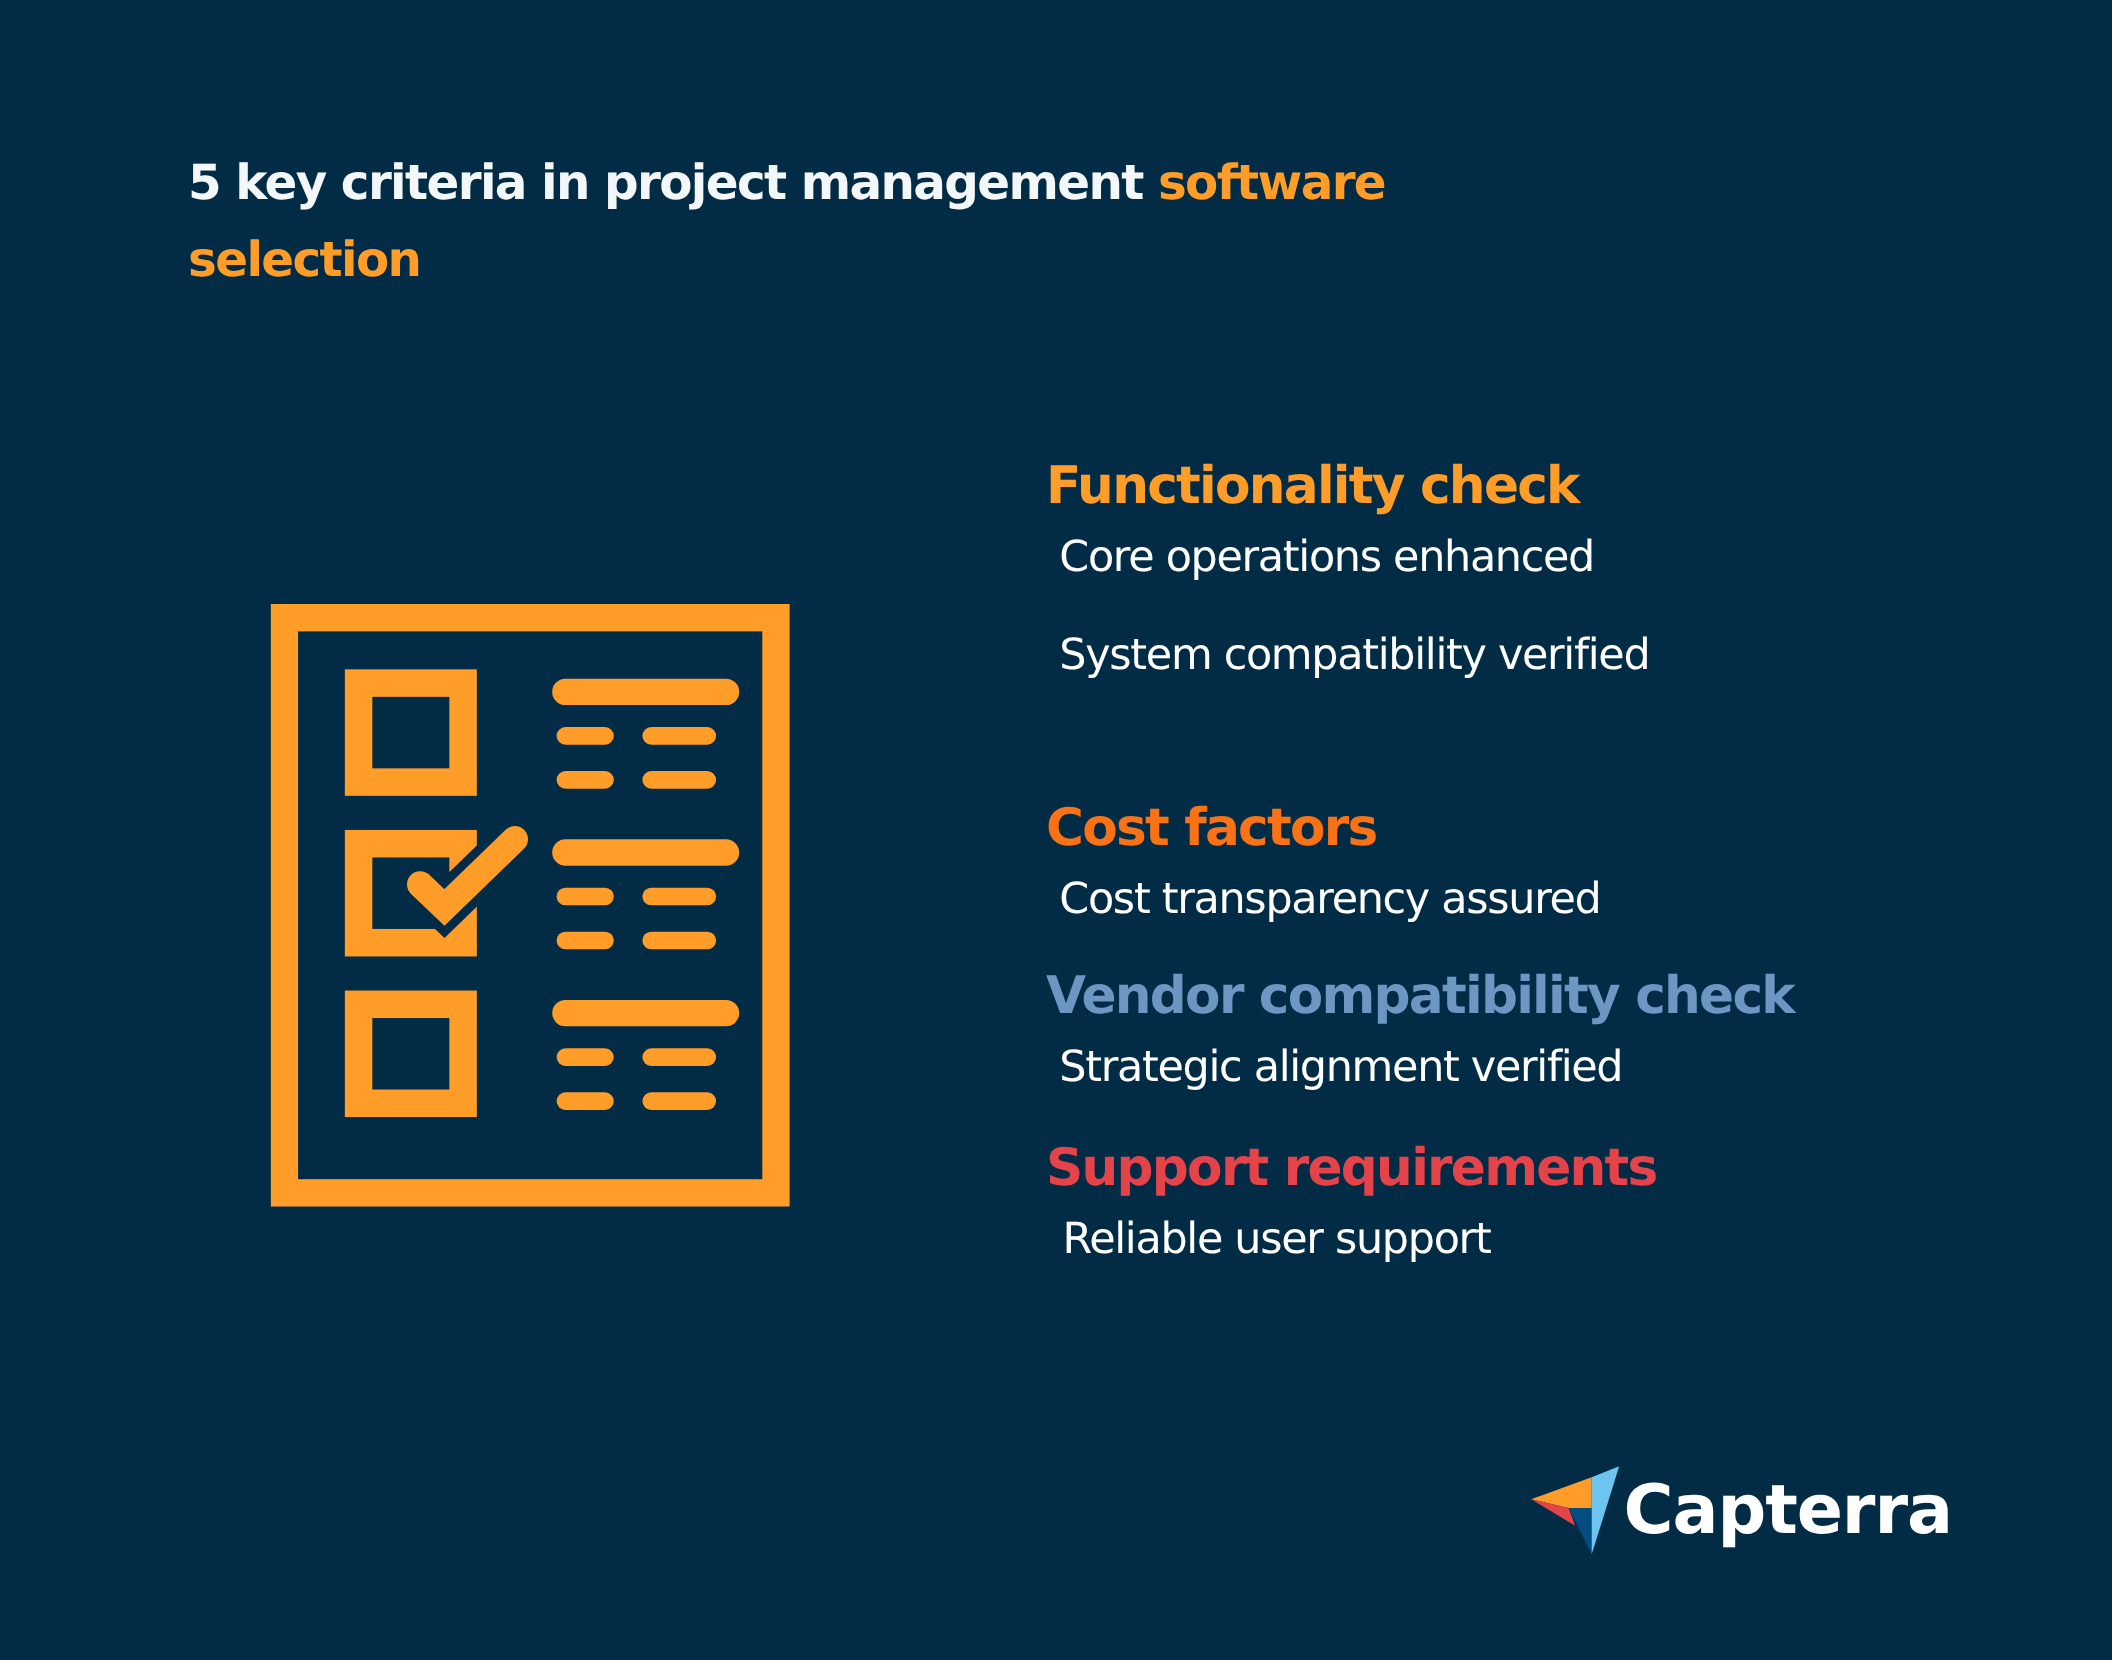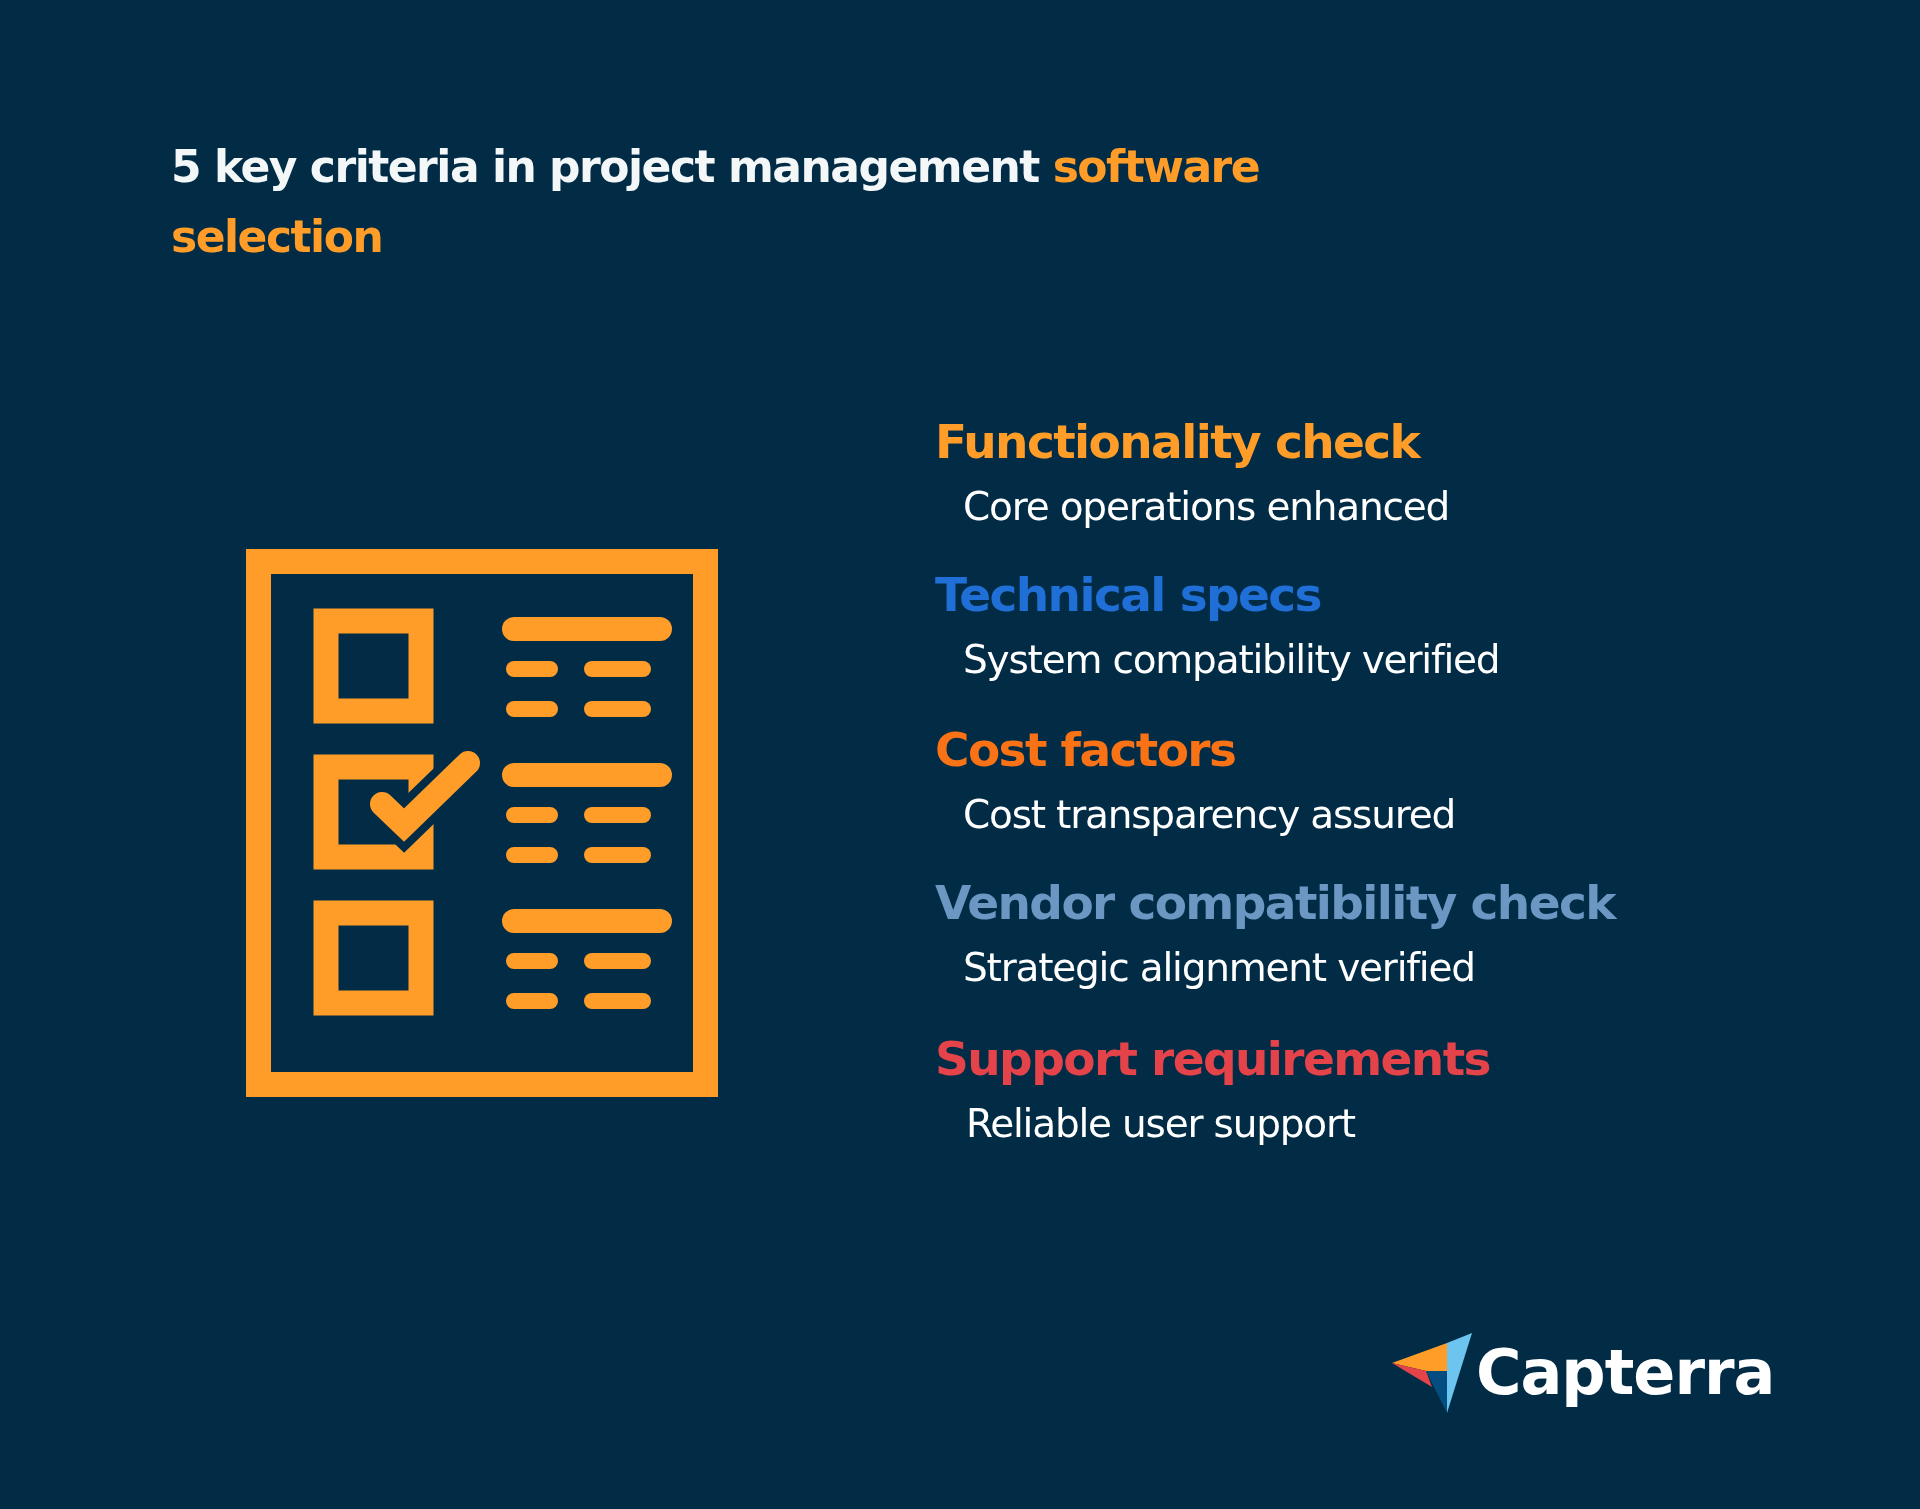--- a/index.html
+++ b/index.html
@@ -48,20 +48,21 @@
     }
     .criterion:nth-child(2) { height: 155px; }
     .criterion:nth-child(3) { height: 153px; }
     .criterion:nth-child(4) { height: 156px; }
     .criterion-heading {
       font-size: 47px;
       line-height: 64px;
       font-weight: bold;
       letter-spacing: -1.6px;
       white-space: nowrap;
+      margin-left: 16px;
     }
     .criterion-desc {
       font-size: 39px;
       line-height: 60px;
       color: #ffffff;
       letter-spacing: -1.2px;
       white-space: nowrap;
       margin-top: 3px;
       margin-left: 28px;
     }
@@ -128,21 +129,20 @@
   <polyline points="136,255 158,276 222,214" fill="none" stroke="#022c45" stroke-width="40" stroke-linecap="butt" stroke-linejoin="miter"></polyline>
   <polyline points="136,255 158,276 222,214" fill="none" stroke="#ff9d28" stroke-width="24" stroke-linecap="round" stroke-linejoin="miter"></polyline>
 </svg>
 
 <div class="criteria-list">
   <div class="criterion">
     <div class="criterion-heading" style="color:#ff9d28">Functionality check</div>
     <div class="criterion-desc">Core operations enhanced</div>
   </div>
   <div class="criterion">
-    <div class="criterion-heading" style="color:#1f6fd6">Technical specs</div>
     <div class="criterion-desc">System compatibility verified</div>
   </div>
   <div class="criterion">
     <div class="criterion-heading" style="color:#f97316">Cost factors</div>
     <div class="criterion-desc">Cost transparency assured</div>
   </div>
   <div class="criterion">
     <div class="criterion-heading" style="color:#6b97c2">Vendor compatibility check</div>
     <div class="criterion-desc">Strategic alignment verified</div>
   </div>

